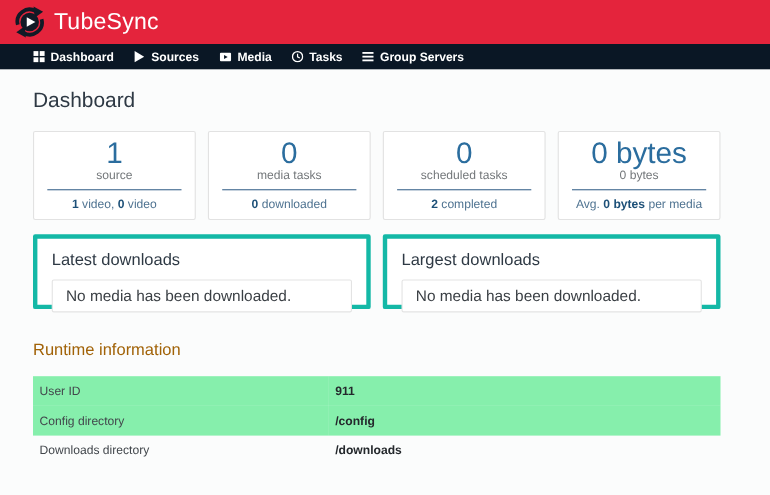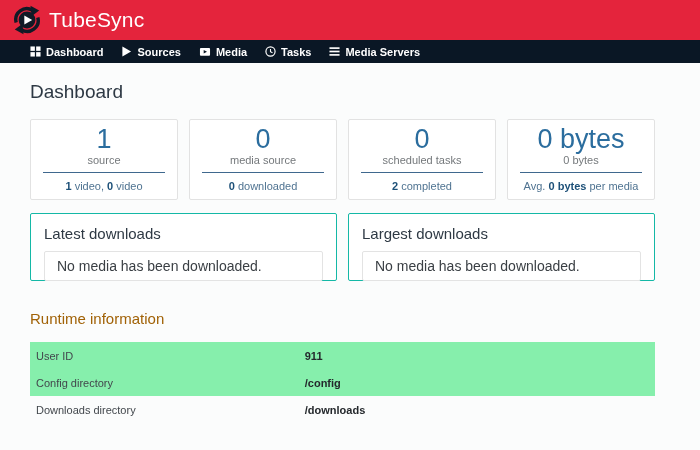--- a/index.html
+++ b/index.html
@@ -83,21 +83,21 @@
   }
   .stat-detail { font-size: 11px; color: #4f7391; }
   .stat-detail b { color: #1d5078; font-weight: bold; }
 
   
   .downloads-row { display: flex; gap: 11px; margin-top: 13px; }
   .dl-card {
     flex: 1;
     height: 68px;
     background: #ffffff;
-    border: 1px solid #14b8a6;
+    border: 4px solid #14b8a6;
     border-radius: 2px;
     padding: 11px 13px;
   }
   .dl-title { font-size: 15px; font-weight: 400; color: #2e3944; }
   .dl-empty {
     margin-top: 9px;
     border: 1px solid #e3e3e3;
     border-radius: 2px;
     padding: 6px 12px;
     font-size: 14px;
@@ -168,37 +168,37 @@
       <path d="M6,3.2 V6.2 L8.2,7.4" stroke-width="1.2"></path>
     </svg>
     <span>Tasks</span>
   </a>
   <a class="nav-item">
     <svg width="11" height="11" viewBox="0 0 12 12" fill="#ffffff">
       <rect x="0.5" y="1.4" width="11" height="1.8"></rect>
         <rect x="0.5" y="5.1" width="11" height="1.8"></rect>
         <rect x="0.5" y="8.8" width="11" height="1.8"></rect>
     </svg>
-    <span>Media Servers</span>
+    <span>Group Servers</span>
   </a>
 </nav>
 
 <main class="container">
   <h1 class="page-title">Dashboard</h1>
 
   <section class="stats-row">
     <div class="stat-card">
       <div class="stat-value">1</div>
       <div class="stat-label">source</div>
       <hr class="stat-divider">
       <div class="stat-detail"><b>1</b><span> video, </span><b>0</b><span> video</span></div>
     </div>
     <div class="stat-card">
       <div class="stat-value">0</div>
-      <div class="stat-label">media source</div>
+      <div class="stat-label">media tasks</div>
       <hr class="stat-divider">
       <div class="stat-detail"><b>0</b><span> downloaded</span></div>
     </div>
     <div class="stat-card">
       <div class="stat-value">0</div>
       <div class="stat-label">scheduled tasks</div>
       <hr class="stat-divider">
       <div class="stat-detail"><b>2</b><span> completed</span></div>
     </div>
     <div class="stat-card">

